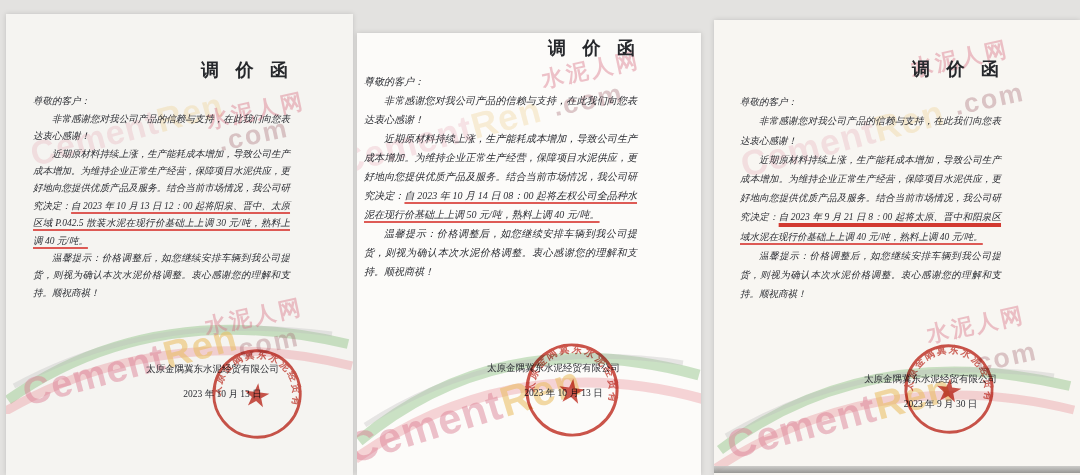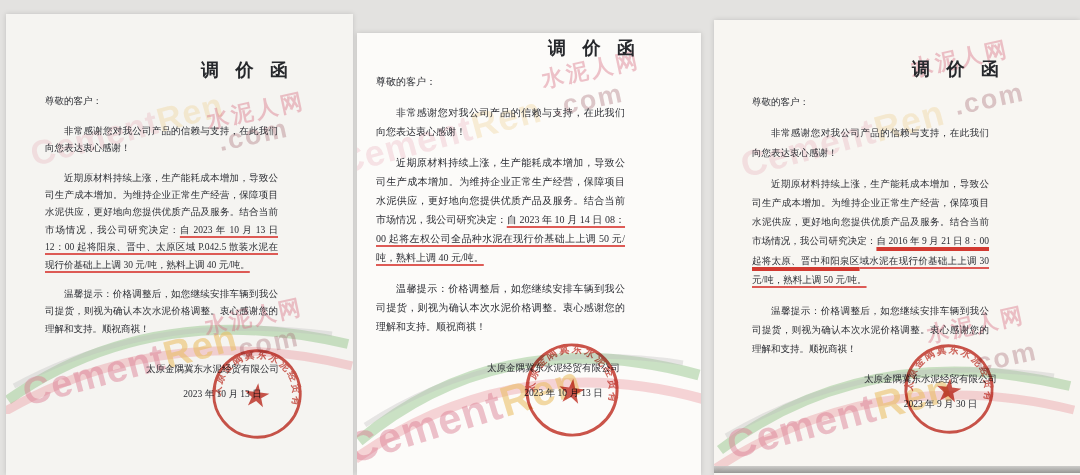--- a/index.html
+++ b/index.html
@@ -18,21 +18,21 @@
 
   .content { position:absolute; color:#2b2d33; }
   #page1 .content { left:27px; top:48px; width:257px; font-size:9.5px; line-height:17.4px; }
   #page2 .content { left:7px;  top:6px;  width:273px; font-size:10px;  line-height:19px;  }
   #page3 .content { left:26px; top:40px; width:261px; font-size:9.5px; line-height:19.2px; }
 
   .title {
     text-align:right; font-weight:bold; font-size:18px; word-spacing:8px;
     letter-spacing:2px; color:#26282c; margin:0 0 14px 0;
   }
-  .content p { margin:12px; text-align:justify; }
+  .content p { margin:0; text-align:justify;font-style:italic; }
   .indent { text-indent:2em; }
 
   .redline {
     text-decoration:underline;
     text-decoration-color:rgba(216,62,58,.85);
     text-decoration-thickness:2px;
     text-underline-offset:3px;
   }
   .redline-thick {
     text-decoration:underline;
@@ -188,21 +188,21 @@
     <div class="wm wm-site w-siteB">水泥人网</div>
     <div class="wm wm-dotcom w-comB">com</div>
     <div class="wm wm-brand w-brand">
       <span class="c">Cement</span><span class="r">Ren</span>
     </div>
 
     <div class="content">
       <h2 class="title">调 价 函</h2>
       <p class="salutation">尊敬的客户：</p>
       <p class="indent">非常感谢您对我公司产品的信赖与支持，在此我们向您表达衷心感谢！</p>
-      <p class="indent"><span>近期原材料持续上涨，生产能耗成本增加，导致公司生产成本增加。为维持企业正常生产经营，保障项目水泥供应，更好地向您提供优质产品及服务。结合当前市场情况，我公司研究决定：</span><span class="redline-thick">自 2016 年 9 月 21 日 8：00 起将太原、晋中和阳泉区</span><span class="redline">域水泥在现行价基础上上调 30 元/吨，熟料上调 50 元/吨。</span></p>
+      <p class="indent"><span>近期原材料持续上涨，生产能耗成本增加，导致公司生产成本增加。为维持企业正常生产经营，保障项目水泥供应，更好地向您提供优质产品及服务。结合当前市场情况，我公司研究决定：</span><span class="redline-thick">自 2023 年 9 月 21 日 8：00 起将太原、晋中和阳泉区</span><span class="redline">域水泥在现行价基础上上调 40 元/吨，熟料上调 40 元/吨。</span></p>
       <p class="indent">温馨提示：价格调整后，如您继续安排车辆到我公司提货，则视为确认本次水泥价格调整。衷心感谢您的理解和支持。顺祝商祺！</p>
     </div>
 
     <div class="sig">
       <p class="company">太原金隅冀东水泥经贸有限公司</p>
       <p class="date">2023 年 9 月 30 日</p>
     </div>
 
     <svg class="stamp" viewBox="0 0 100 100">
       <defs>

